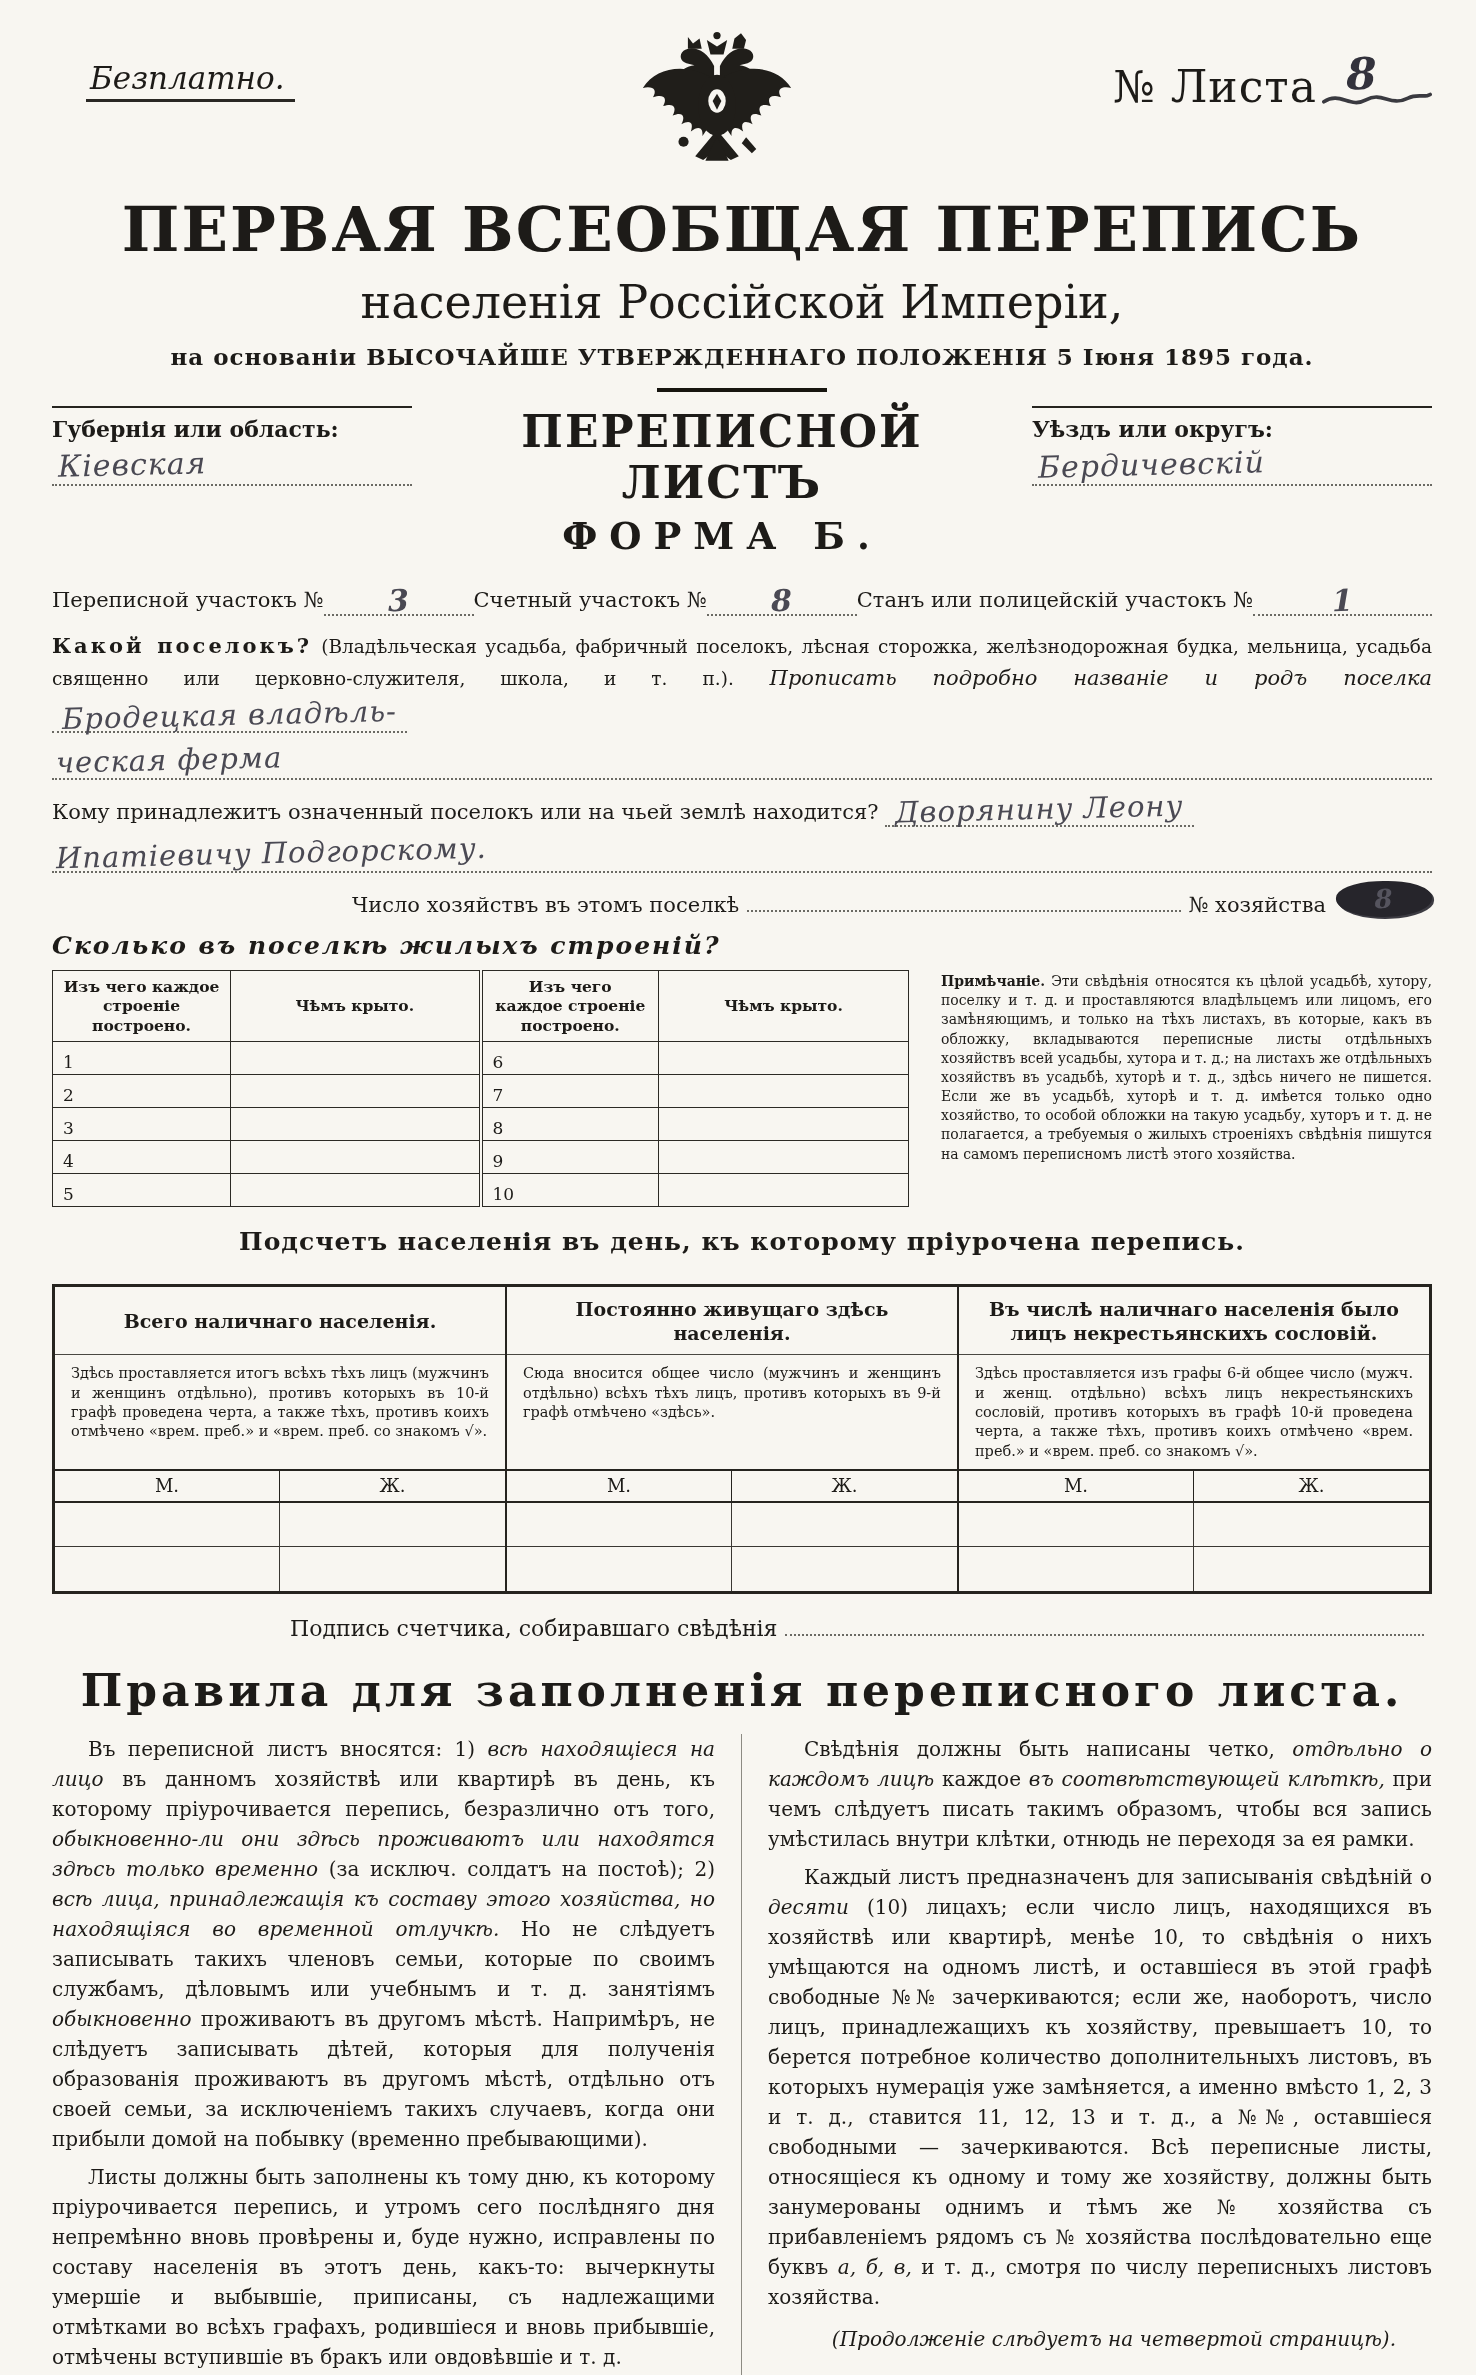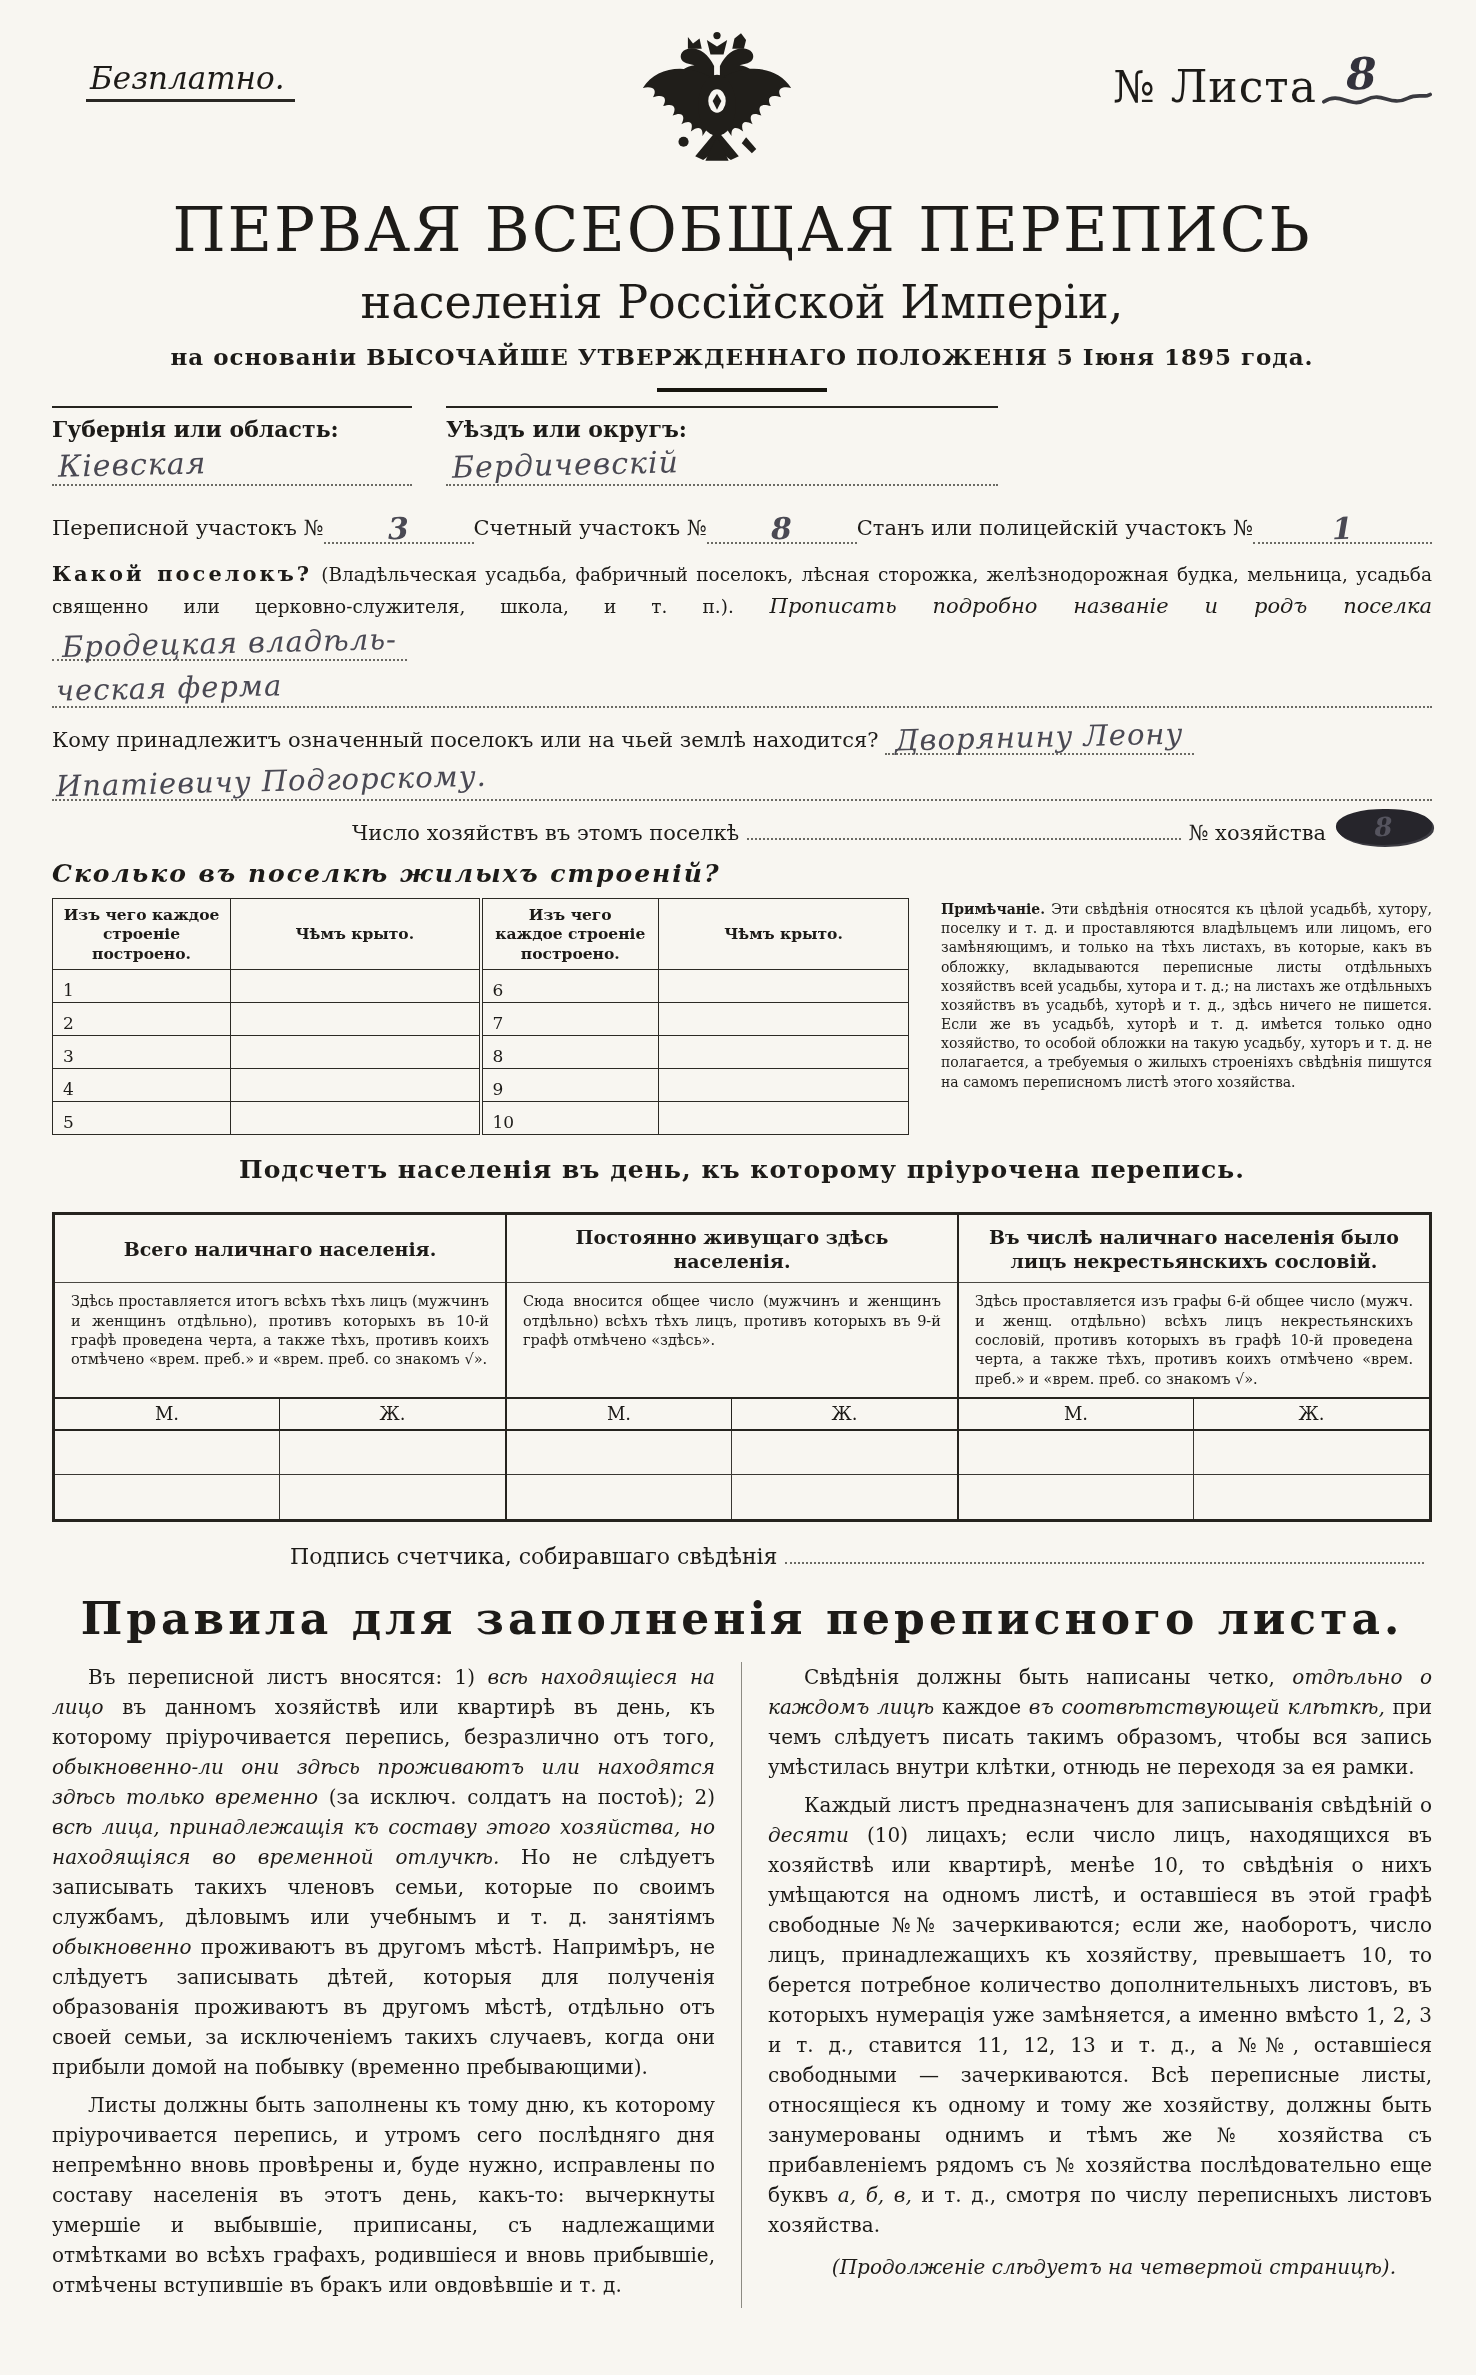--- a/index.html
+++ b/index.html
@@ -18,21 +18,21 @@
   .free-text { font-style:italic; font-size:31px; border-bottom:3px solid #2a2824; padding:0 10px 3px 4px; display:inline-block; }
   .top-center { flex:1; display:flex; justify-content:center; }
   .eagle { width:160px; height:150px; }
   .top-right { width:430px; padding-top:26px; text-align:right; white-space:nowrap; }
   .sheet-label { font-size:44px; letter-spacing:1px; }
   .sheet-val-wrap { position:relative; display:inline-block; width:110px; height:60px; vertical-align:bottom; }
   .sheet-val { font-size:44px; font-weight:bold; position:absolute; left:24px; top:-4px; color:#33323c; }
   .flourish { position:absolute; left:0; bottom:2px; width:110px; height:22px; }
 
   
-  .h-title { text-align:center; font-size:61px; font-weight:normal; letter-spacing:2px; margin-top:10px; }
+  .h-title { text-align:center; font-size:61px; font-weight:bold; letter-spacing:2px; margin-top:10px; }
   .h-sub { text-align:center; font-size:46px; margin-top:10px; }
   .h-basis { text-align:center; font-size:23px; font-weight:bold; letter-spacing:1px; margin-top:14px; }
   .divider { width:170px; border-top:4px solid #17150f; margin:18px auto 14px; }
 
   
   .form-head { display:grid; grid-template-columns:360px 1fr 400px; column-gap:34px; margin-top:8px; align-items:start; }
   .fh-box { border-top:2px solid #26241f; padding-top:8px; }
   .fh-label { font-size:22px; font-weight:bold; }
   .fh-fill { border-bottom:2px dotted #6b6a64; min-height:44px; display:flex; align-items:flex-end; padding:0 6px 2px; }
   .fh-fill .hw { font-size:30px; }
@@ -149,20 +149,24 @@
   <div class="h-basis">на основаніи ВЫСОЧАЙШЕ УТВЕРЖДЕННАГО ПОЛОЖЕНІЯ 5 Іюня 1895 года.</div>
   <div class="divider"></div>
 
   <div class="form-head">
     <div class="fh-box">
       <div class="fh-label">Губернія или область:</div>
       <div class="fh-fill">
         <span class="hw">Кіевская</span>
       </div>
     </div>
+    <div class="fh-center">
+      <div class="fh-title">ПЕРЕПИСНОЙ ЛИСТЪ</div>
+      <div class="fh-form">ФОРМА Б.</div>
+    </div>
     <div class="fh-box">
       <div class="fh-label">Уѣздъ или округъ:</div>
       <div class="fh-fill">
         <span class="hw">Бердичевскій</span>
       </div>
     </div>
   </div>
 
   <div class="precinct">
     <span class="pl">Переписной участокъ №</span>

